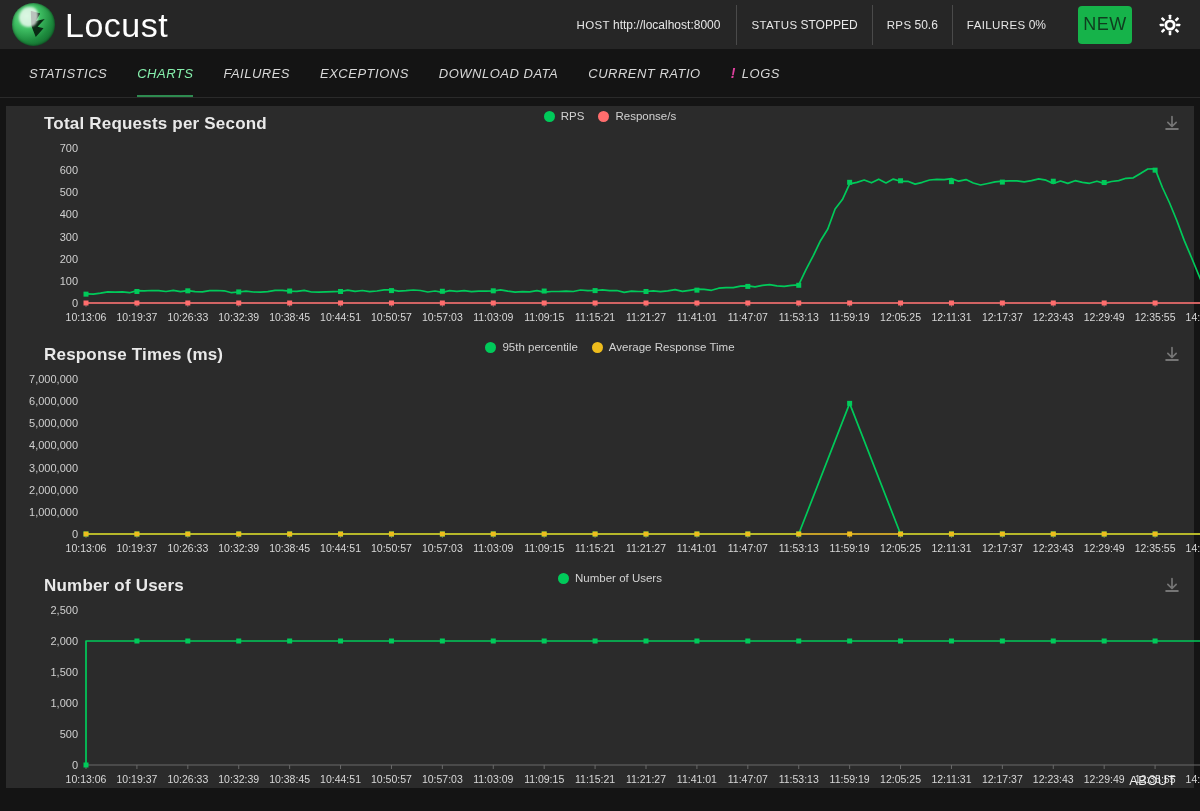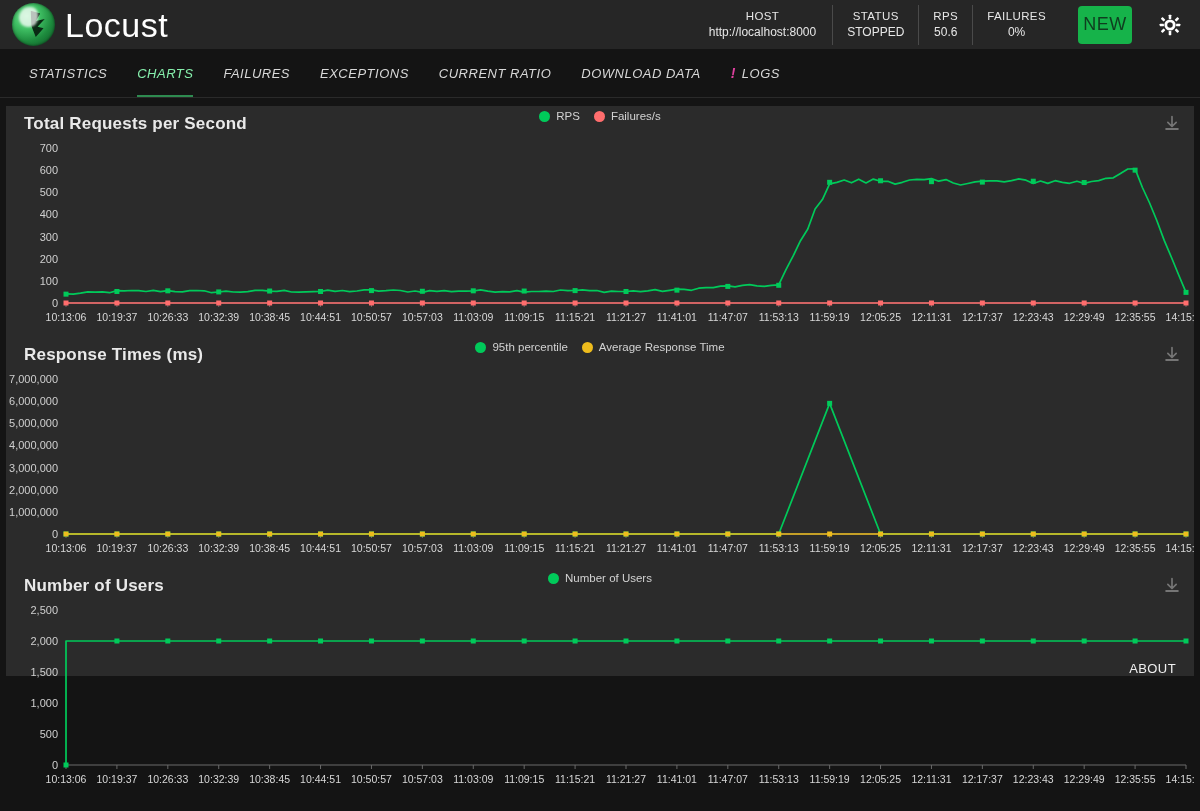--- a/index.html
+++ b/index.html
@@ -44,21 +44,21 @@
   .brand-title {
     color: #ffffff; font-size: 34px; font-weight: normal;
     letter-spacing: .5px; line-height: 1;
   }
 
   .header-right {
     margin-left: auto; display: flex; align-items: center; height: 100%;
   }
   .stat-group { display: flex; align-items: center; height: 40px; }
   .stat {
-    display: flex; flex-direction: column; align-items: center;
+    display: flex; align-items: center;
     justify-content: center; gap: 3px;
     padding: 0 14px; height: 40px;
     border-right: 1px solid #4a4a4a;
   }
   .stat:last-child { border-right: none; }
   .stat-label { color: #e6e6e6; font-size: 11.5px; letter-spacing: .4px; }
   .stat-value { color: #e6e6e6; font-size: 12px; }
   .stat.host { padding-left: 16px; padding-right: 16px; }
 
   .new-btn {
@@ -102,22 +102,23 @@
   .bang { color: #e040a0; font-weight: bold; font-size: 14px; }
 
   
   .main {
     padding: 8px 6px 0 6px;
     height: calc(811px - 98px);
   }
   .charts-wrap {
     background: #2b2b2b;
     width: 1188px;
-    height: 570px;
+    height: 682px;
     position: relative;
+    padding-left: 20px;
   }
 
   .chart-block { position: relative; }
   .chart-head {
     position: relative;
     height: 36px;
     display: flex; align-items: center;
   }
   .chart-title {
     color: #e9e9e9; font-size: 17px; font-weight: bold;
@@ -203,45 +204,45 @@
   <div class="nav-item active">
     <span>CHARTS</span>
   </div>
   <div class="nav-item">
     <span>FAILURES</span>
   </div>
   <div class="nav-item">
     <span>EXCEPTIONS</span>
   </div>
   <div class="nav-item">
+    <span>DOWNLOAD DATA</span>
+  </div>
+  <div class="nav-item">
     <span>CURRENT RATIO</span>
-  </div>
-  <div class="nav-item">
-    <span>DOWNLOAD DATA</span>
   </div>
   <div class="nav-item">
     <span class="bang">!</span>
     <span>LOGS</span>
   </div>
 </div>
 
 <div class="main">
   <div class="charts-wrap">
 
     <div class="chart-block">
       <div class="chart-head">
         <div class="chart-title">Total Requests per Second</div>
         <div class="legend">
           <div class="legend-item">
             <span class="legend-dot" style="background:#00ca5a"></span>
             <span class="legend-label">RPS</span>
           </div>
           <div class="legend-item">
             <span class="legend-dot" style="background:#ff6d6d"></span>
-            <span class="legend-label">Failures/s</span>
+            <span class="legend-label">Response/s</span>
           </div>
         </div>
         <div class="dl-icon">
           <svg width="20" height="20" viewBox="0 0 24 24">
             <path d="M12 3 L12 14 M12 15 L7 10 M12 15 L17 10" stroke="#cfcfcf" stroke-width="2" fill="none" stroke-linecap="round"></path>
             <path d="M5 18 L19 18" stroke="#cfcfcf" stroke-width="2.4" stroke-linecap="round"></path>
           </svg>
         </div>
       </div>
       <div class="plot">

